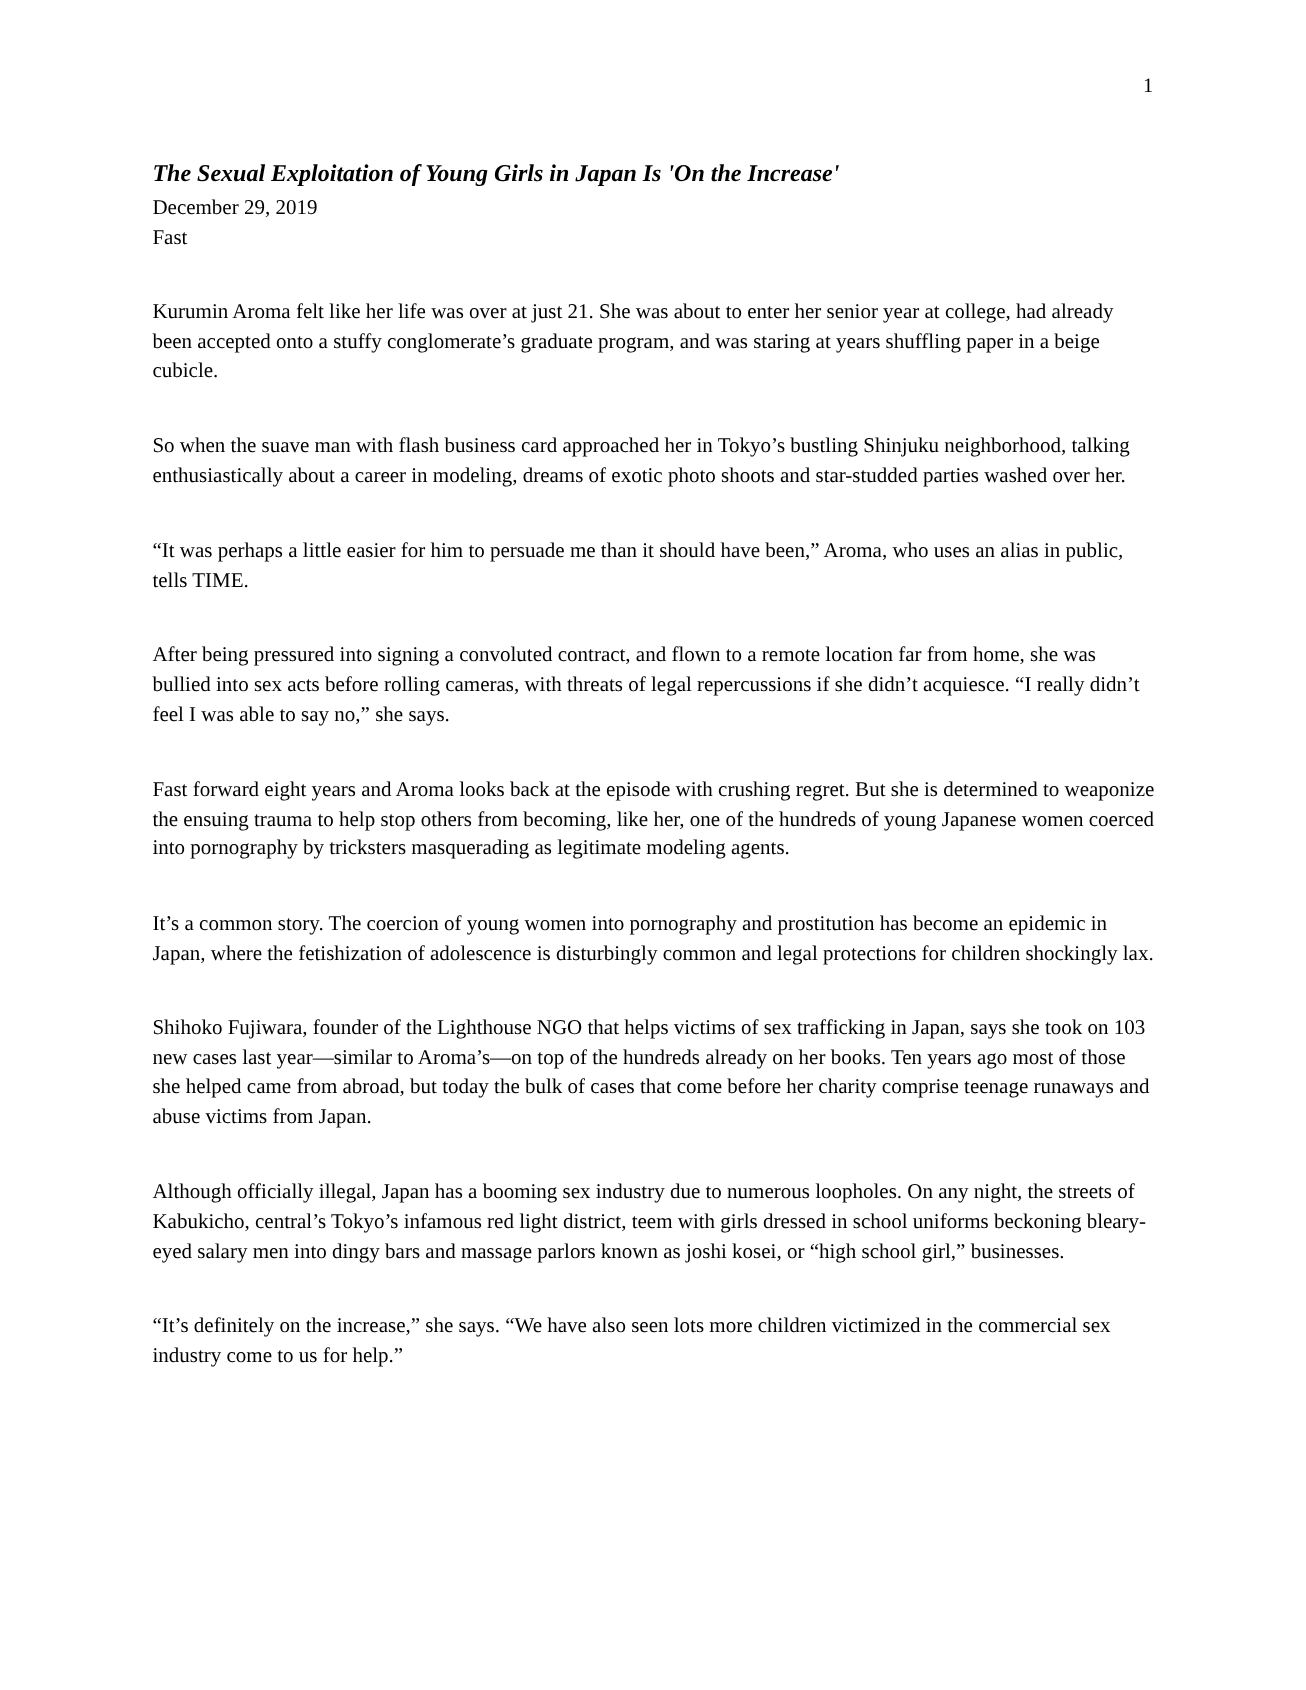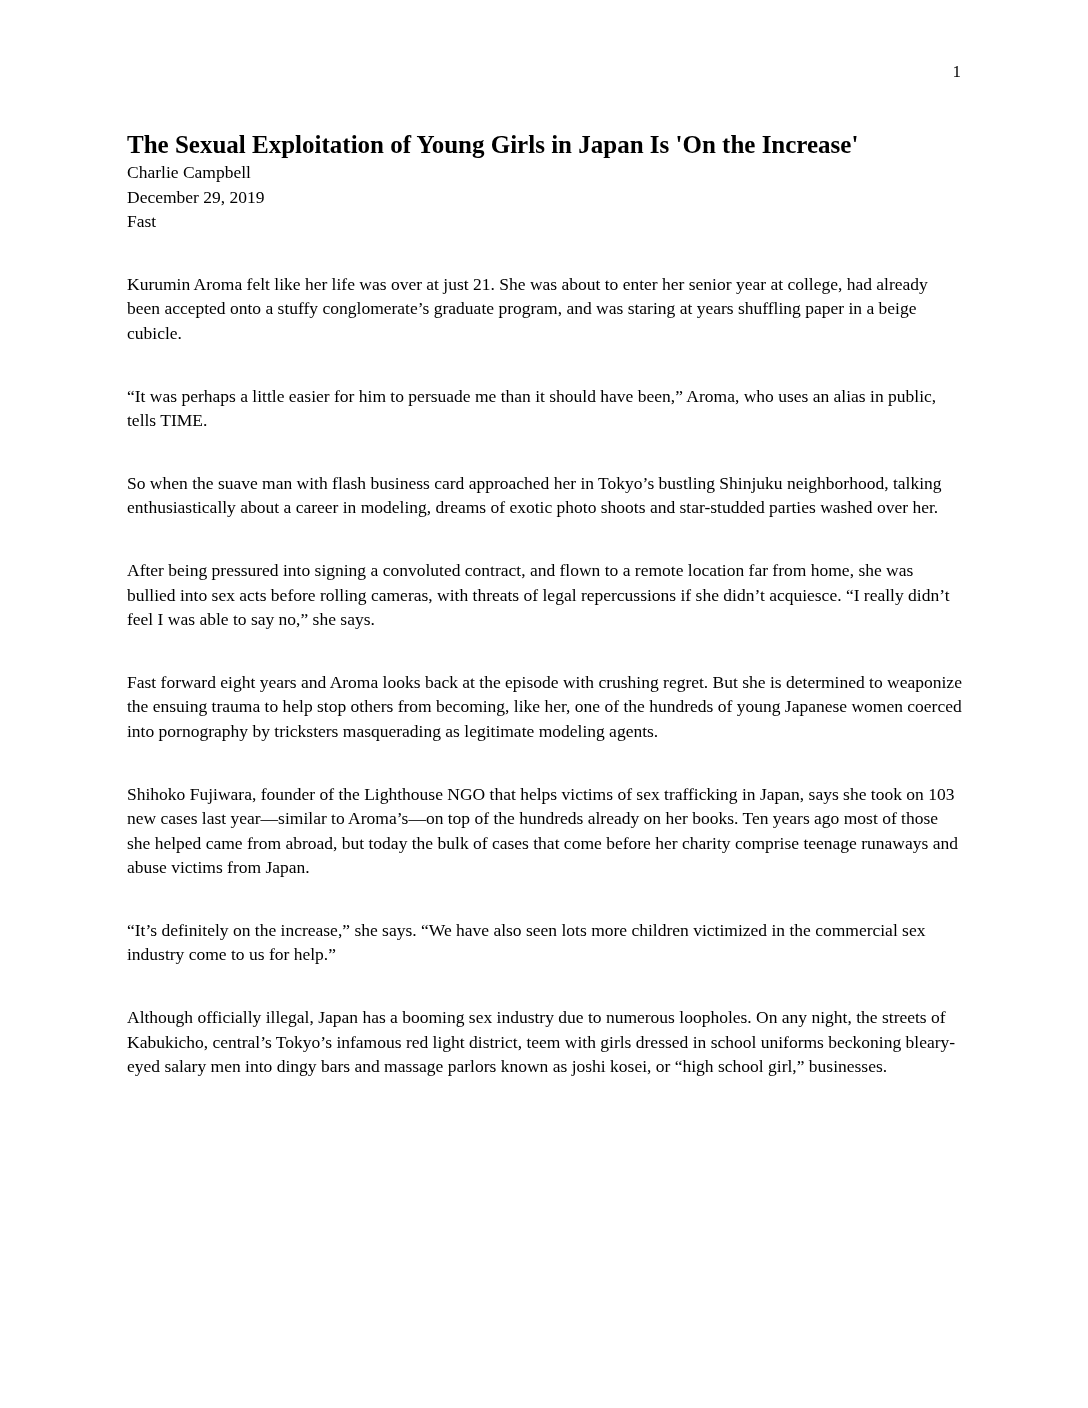--- a/index.html
+++ b/index.html
@@ -34,25 +34,26 @@
   .content {
     position: absolute;
     left: 127px;
     top: 130px;
     width: 838px;
     font-size: 17.5px;
     line-height: 24.6px;
     text-align: left;
   }
   .article-title {
-    font-size: 25px;
+    font-size: 20px;
     line-height: 30px;
     font-weight: bold;
     margin: 0;
     padding: 0;
+    font-style: italic;
   }
   .meta-line {
     margin: 0;
     padding: 0;
   }
   .content p {
     margin: 38px 0 0 0;
     padding: 0;
   }
 </style>
@@ -60,30 +61,30 @@
 <body>
 
 <div class="page">
 
   <div class="page-header">1</div>
 
   <div class="content">
 
     <h1 class="article-title">The Sexual Exploitation of Young Girls in Japan Is 'On the Increase'</h1>
 
-    <div class="meta-line">Charlie Campbell</div>
 
     <div class="meta-line">December 29, 2019</div>
 
     <div class="meta-line">Fast</div>
 
 
     <p>Kurumin Aroma felt like her life was over at just 21. She was about to enter her senior year at college, had already been accepted onto a stuffy conglomerate’s graduate program, and was staring at years shuffling paper in a beige cubicle.</p>
+    <p>So when the suave man with flash business card approached her in Tokyo’s bustling Shinjuku neighborhood, talking enthusiastically about a career in modeling, dreams of exotic photo shoots and star-studded parties washed over her.</p>
     <p>“It was perhaps a little easier for him to persuade me than it should have been,” Aroma, who uses an alias in public, tells TIME.</p>
-    <p>So when the suave man with flash business card approached her in Tokyo’s bustling Shinjuku neighborhood, talking enthusiastically about a career in modeling, dreams of exotic photo shoots and star-studded parties washed over her.</p>
     <p>After being pressured into signing a convoluted contract, and flown to a remote location far from home, she was bullied into sex acts before rolling cameras, with threats of legal repercussions if she didn’t acquiesce. “I really didn’t feel I was able to say no,” she says.</p>
     <p>Fast forward eight years and Aroma looks back at the episode with crushing regret. But she is determined to weaponize the ensuing trauma to help stop others from becoming, like her, one of the hundreds of young Japanese women coerced into pornography by tricksters masquerading as legitimate modeling agents.</p>
+    <p>It’s a common story. The coercion of young women into pornography and prostitution has become an epidemic in Japan, where the fetishization of adolescence is disturbingly common and legal protections for children shockingly lax.</p>
     <p>Shihoko Fujiwara, founder of the Lighthouse NGO that helps victims of sex trafficking in Japan, says she took on 103 new cases last year—similar to Aroma’s—on top of the hundreds already on her books. Ten years ago most of those she helped came from abroad, but today the bulk of cases that come before her charity comprise teenage runaways and abuse victims from Japan.</p>
+    <p>Although officially illegal, Japan has a booming sex industry due to numerous loopholes. On any night, the streets of Kabukicho, central’s Tokyo’s infamous red light district, teem with girls dressed in school uniforms beckoning bleary-eyed salary men into dingy bars and massage parlors known as joshi kosei, or “high school girl,” businesses.</p>
     <p>“It’s definitely on the increase,” she says. “We have also seen lots more children victimized in the commercial sex industry come to us for help.”</p>
-    <p>Although officially illegal, Japan has a booming sex industry due to numerous loopholes. On any night, the streets of Kabukicho, central’s Tokyo’s infamous red light district, teem with girls dressed in school uniforms beckoning bleary-eyed salary men into dingy bars and massage parlors known as joshi kosei, or “high school girl,” businesses.</p>
 
   </div>
 </div>
 
 </body></html>

